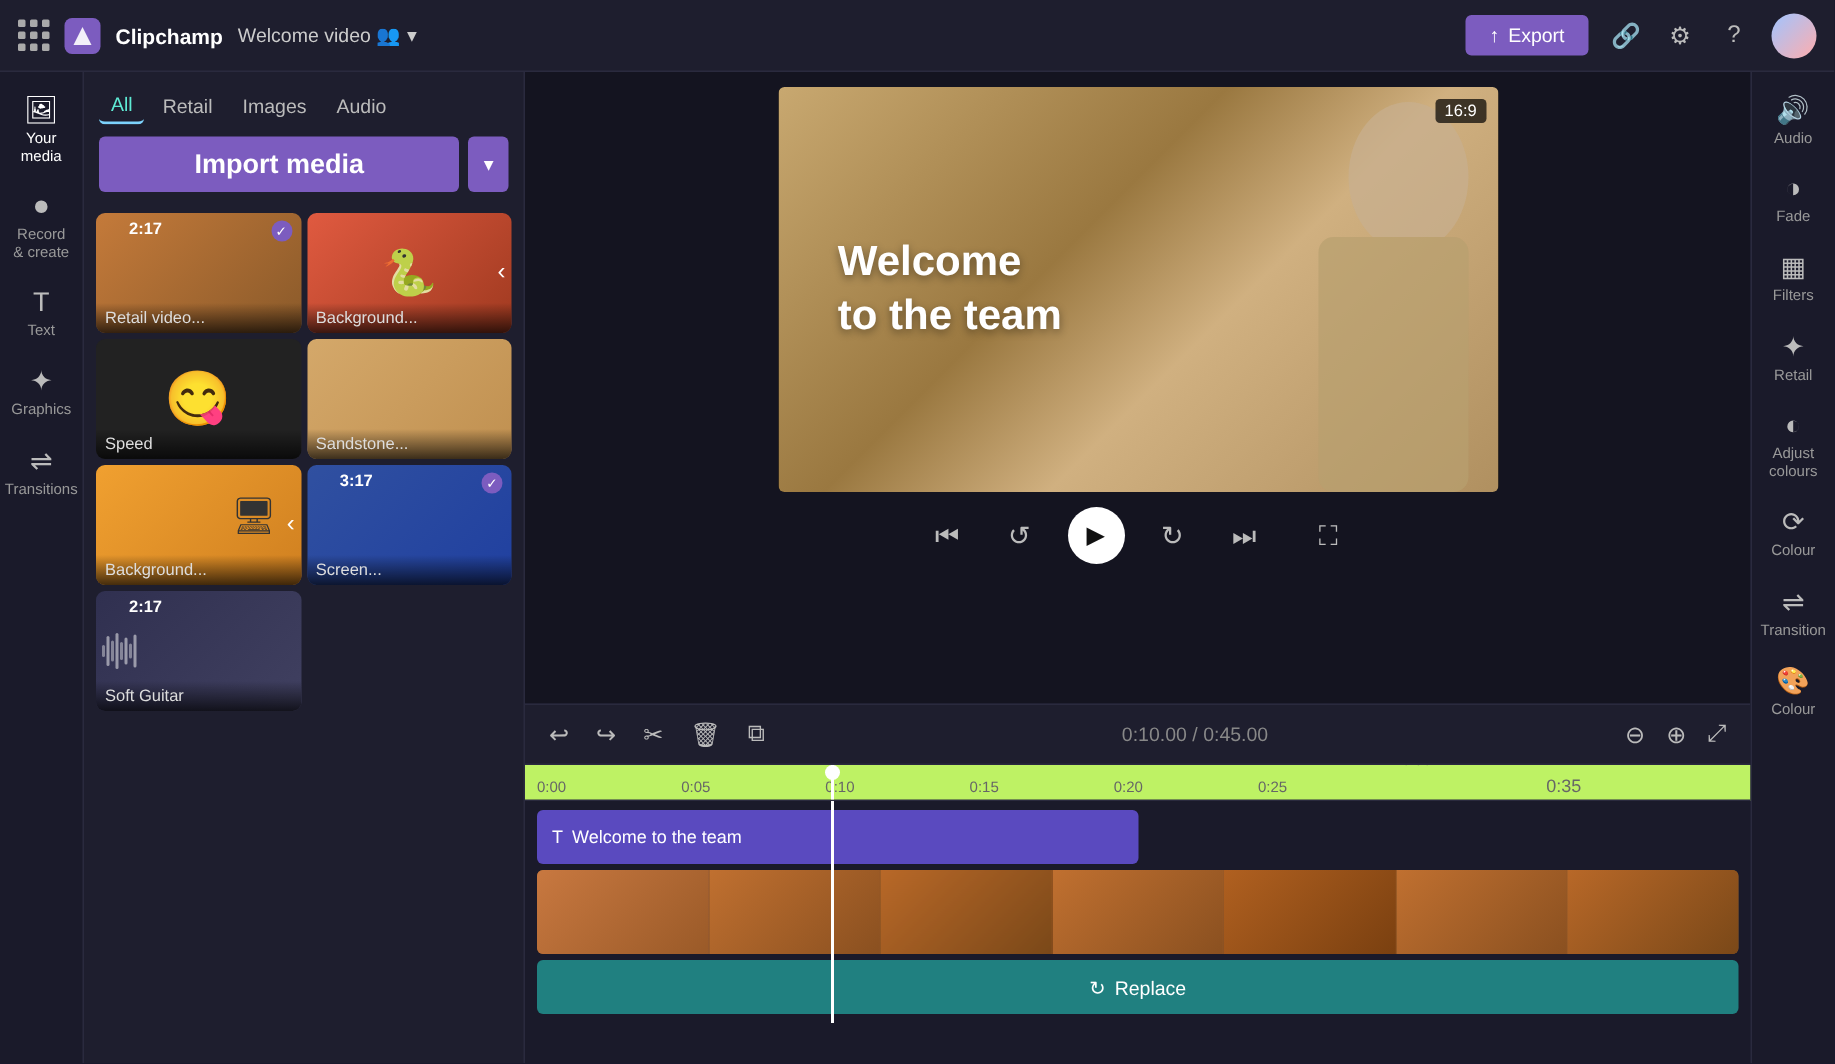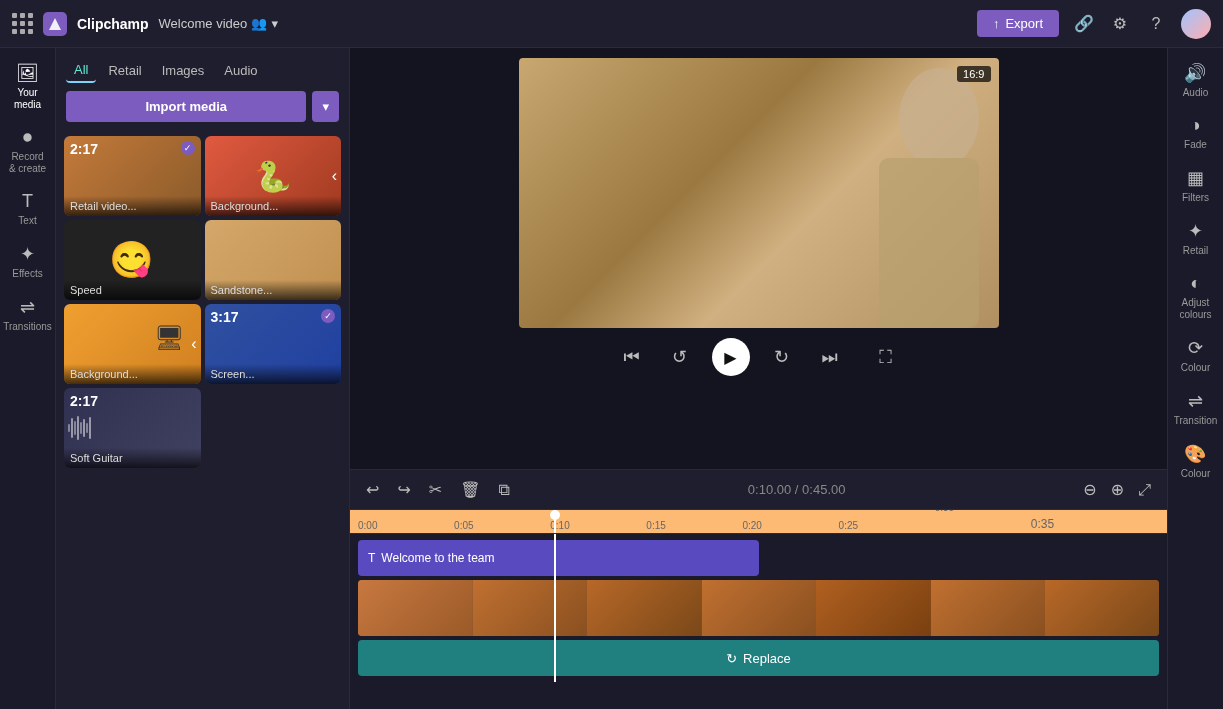--- a/index.html
+++ b/index.html
@@ -155,21 +155,21 @@
       gap: 6px;
       margin-bottom: 8px;
     }
     .import-btn {
       flex: 1;
       background: #7c5cbf;
       color: #fff;
       border: none;
       border-radius: 4px;
       padding: 8px 12px;
-      font-size: 13px;
+      font-size: 18px;
       font-weight: 600;
       cursor: pointer;
     }
     .import-btn-dropdown {
       background: #7c5cbf;
       color: #fff;
       border: none;
       border-radius: 4px;
       padding: 8px 10px;
       font-size: 13px;
@@ -196,22 +196,22 @@
       position: absolute;
       bottom: 0; left: 0; right: 0;
       background: linear-gradient(transparent, rgba(0,0,0,0.7));
       padding: 4px 6px;
       font-size: 11px;
       color: #ddd;
       margin-top: 10px;
     }
     .media-item-duration {
       position: absolute;
-      top: 5px; left: 6px;
-      font-size: 14px;
+      top: 5px; left: 22px;
+      font-size: 11px;
       color: #fff;
       font-weight: 600;
     }
     .media-item-check {
       position: absolute;
       top: 5px; right: 6px;
       width: 14px; height: 14px;
       background: #7c5cbf;
       border-radius: 50%;
       display: flex; align-items: center; justify-content: center;
@@ -421,21 +421,21 @@
     <div class="sidebar-icon-item">
       <span class="icon-sym">⏺</span>
       <span class="icon-label">Record<br>&amp; create</span>
     </div>
     <div class="sidebar-icon-item">
       <span class="icon-sym">T</span>
       <span class="icon-label">Text</span>
     </div>
     <div class="sidebar-icon-item">
       <span class="icon-sym">✦</span>
-      <span class="icon-label">Effects</span>
+      <span class="icon-label">Graphics</span>
     </div>
     <div class="sidebar-icon-item">
       <span class="icon-sym">⇌</span>
       <span class="icon-label">Transitions</span>
     </div>
   </div>
 
   <div class="media-panel">
     <div class="media-panel-header">
       <div class="media-tabs">
@@ -506,20 +506,24 @@
   <div style="flex:1; display:flex; flex-direction:column; overflow:hidden;">
 
     <div class="preview-area">
       <div class="preview-video">
         <div class="preview-video-bg"></div>
 
         <svg style="position:absolute;right:0;bottom:0;height:100%;opacity:0.7;" viewBox="0 0 200 270">
           <ellipse cx="140" cy="60" rx="40" ry="50" fill="#c8b090"></ellipse>
           <rect x="80" y="100" width="100" height="170" rx="10" fill="#b8a070"></rect>
         </svg>
+        <div class="preview-text-overlay">
+          <div>Welcome</div>
+          <div>to the team</div>
+        </div>
         <div class="preview-ratio">16:9</div>
       </div>
 
       <div class="preview-controls">
         <button class="ctrl-btn">⏮</button>
         <button class="ctrl-btn">↺</button>
         <button class="ctrl-btn play">▶</button>
         <button class="ctrl-btn">↻</button>
         <button class="ctrl-btn">⏭</button>
         <button class="ctrl-btn ctrl-fullscreen">⛶</button>
@@ -541,21 +545,21 @@
         </div>
         <div class="tl-zoom-btns">
           <button class="tl-btn">⊖</button>
           <button class="tl-btn">⊕</button>
           <button class="tl-btn">⤢</button>
         </div>
       </div>
 
       <div style="flex:1; position:relative; overflow:hidden;">
 
-        <div style="height:24px; background:#fdba74; display:flex; align-items:center; padding:0 8px; border-bottom:1px solid #2a2a3e; position:relative;">
+        <div style="height:24px; background:#bef264; display:flex; align-items:center; padding:0 8px; border-bottom:1px solid #2a2a3e; position:relative;">
           <div style="display:flex; align-items:flex-end; width:100%; position:relative; height:100%;">
             <span style="position:absolute; left:0%; font-size:10px; color:#666; bottom:2px;">0:00</span>
             <span style="position:absolute; left:12%; font-size:10px; color:#666; bottom:2px;">0:05</span>
             <span style="position:absolute; left:24%; font-size:10px; color:#666; bottom:2px;">0:10</span>
             <span style="position:absolute; left:36%; font-size:10px; color:#666; bottom:2px;">0:15</span>
             <span style="position:absolute; left:48%; font-size:10px; color:#666; bottom:2px;">0:20</span>
             <span style="position:absolute; left:60%; font-size:10px; color:#666; bottom:2px;">0:25</span>
             <span style="position:absolute; left:72%; font-size:10px; color:#666; bottom:20px;">0:30</span>
             <span style="position:absolute; left:84%; font-size:12px; color:#666; bottom:2px;">0:35</span>
           </div>

